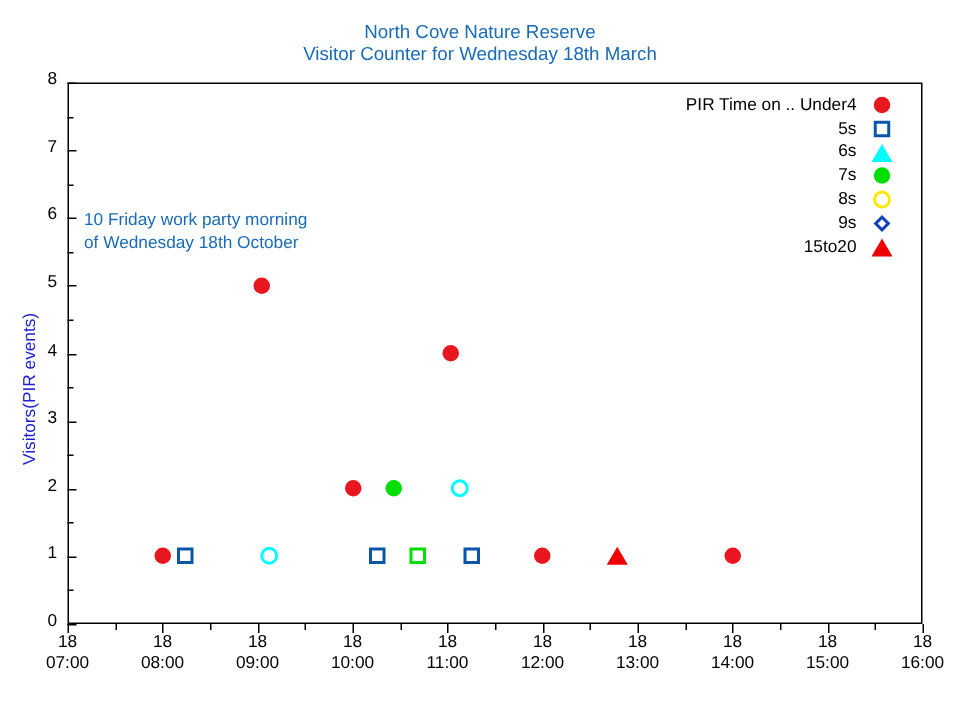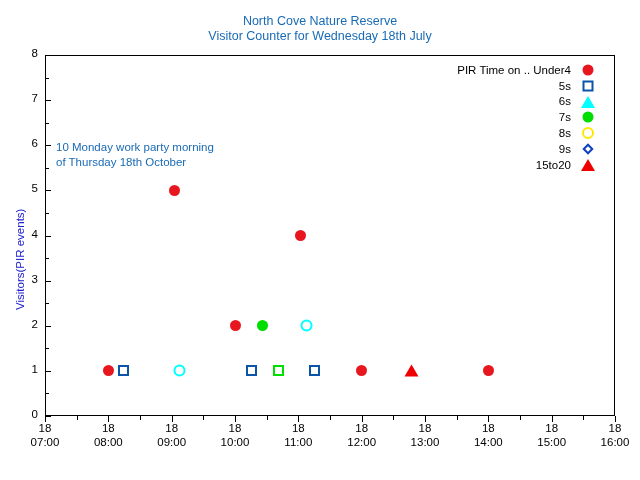--- a/index.html
+++ b/index.html
@@ -91,21 +91,21 @@
   .pt{position:absolute;}
   .pt-inner{position:absolute;left:0;top:0;transform:translate(-50%,-50%);}
 </style>
 </head>
 <body>
 
 <div id="chart-root">
 
   <div class="title-block">
     <span class="title-line">North Cove Nature Reserve</span>
-    <span class="title-line">Visitor Counter for Wednesday 18th July</span>
+    <span class="title-line">Visitor Counter for Wednesday 18th March</span>
   </div>
 
   <div class="axis-label-y">Visitors(PIR events)</div>
 
   <div class="plot-frame"></div>
 
   <div id="y-ticks">
       <div class="ytick-mark" style="top: 416px;"></div>
       <div class="ytick-label" style="top: 416px; left: 0px; width: 38px;">0</div>
       <div class="ytick-minor" style="top: 393.438px;"></div>
@@ -189,22 +189,22 @@
       </div>
       <div class="xtick-minor" style="left: 583.333px;"></div>
       <div class="xtick-mark" style="left: 615px;"></div>
       <div class="xtick-label" style="left: 615px;">
         <div>18</div>
         <div>16:00</div>
       </div>
     </div>
 
   <div class="annot">
-    <div>10 Monday work party morning</div>
-    <div>of Thursday 18th October</div>
+    <div>10 Friday work party morning</div>
+    <div>of Wednesday 18th October</div>
   </div>
 
   <div id="data-points">
       <div class="pt" style="left: 108.333px; top: 370.875px;">
         <div class="pt-inner" style="width: 1px; height: 1px;">
           <div class="mk mk-circle-fill"></div>
         </div>
       </div>
       <div class="pt" style="left: 174.833px; top: 190.375px;">
         <div class="pt-inner" style="width: 1px; height: 1px;">

